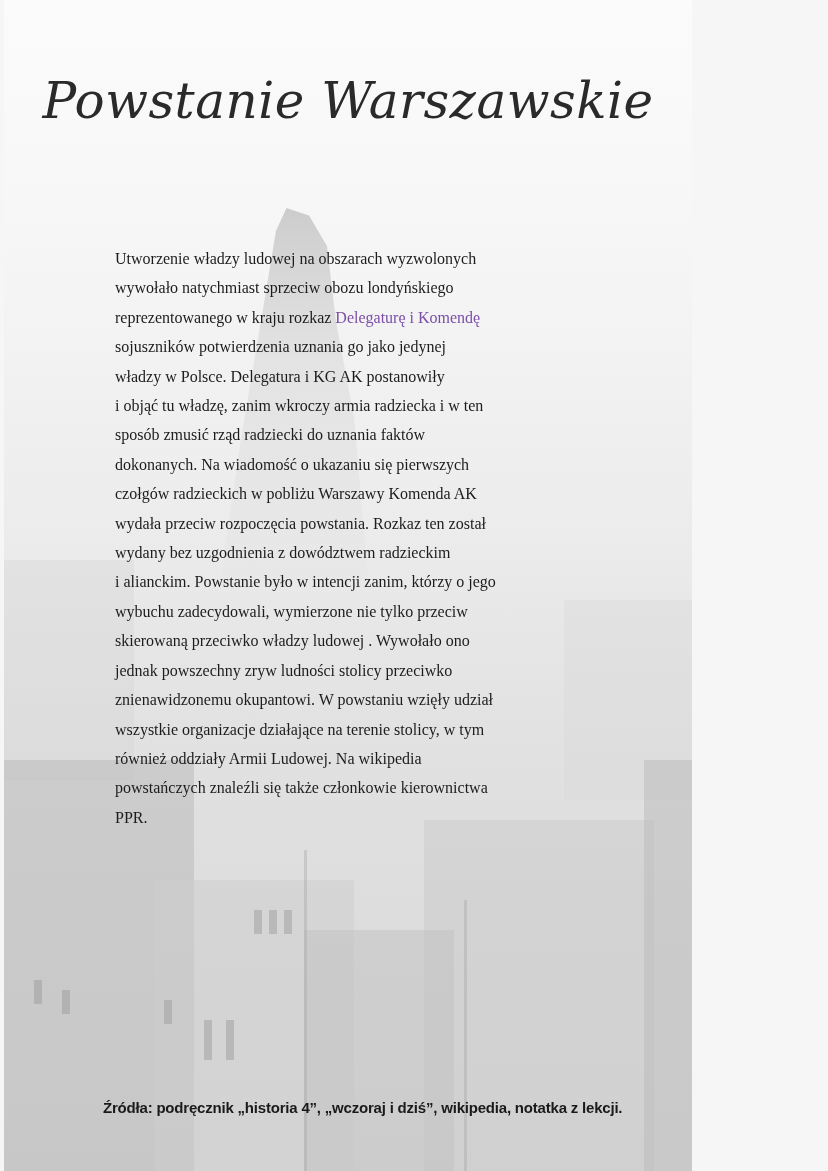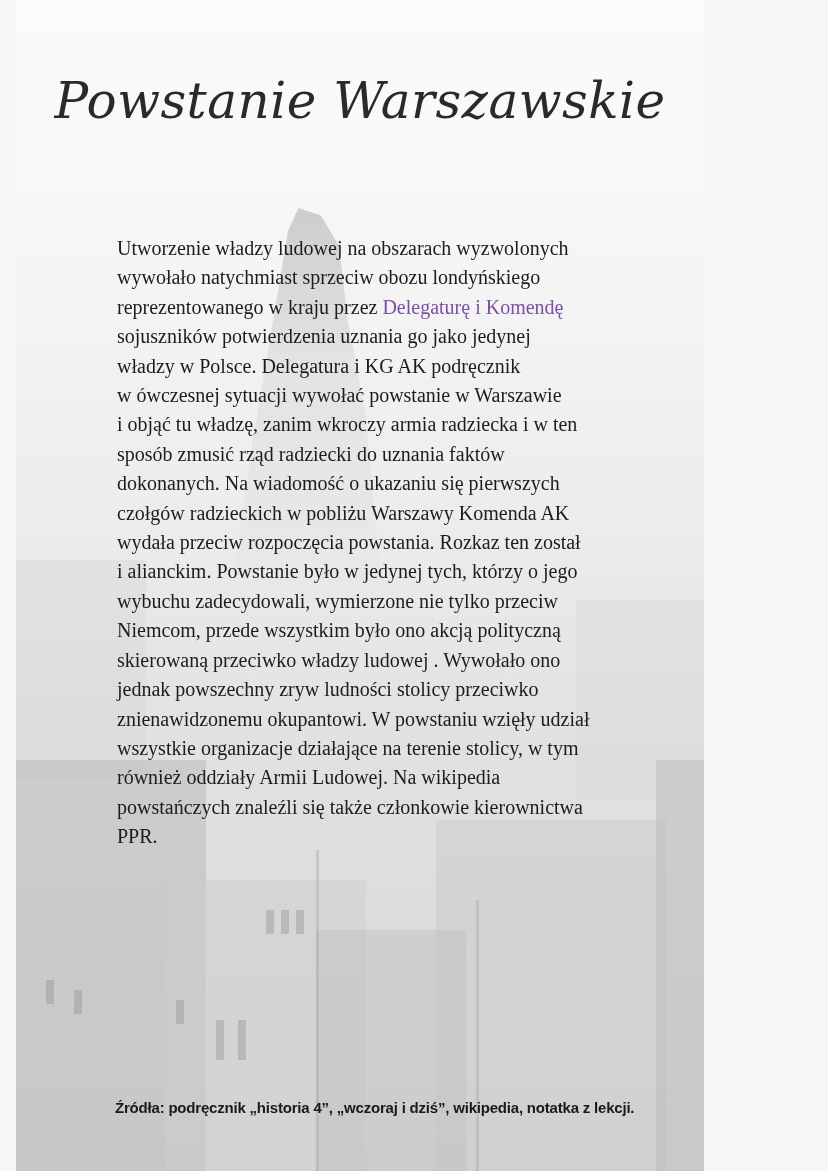--- a/index.html
+++ b/index.html
@@ -8,21 +8,21 @@
     }
     body {
       width: 828px;
       height: 1171px;
       overflow: hidden;
       position: relative;
       background: #f6f6f6;
     }
     .page {
       position: absolute;
-      left: 16px; top: 0;
+      left: 4px; top: 0;
       width: 688px;
       height: 1171px;
       overflow: hidden;
       background:
         linear-gradient(180deg, #fbfbfb 0%, #f7f7f7 18%, #ececec 45%, #e2e2e2 62%, #dcdcdc 80%, #d8d8d8 100%);
     }
     
     .bg-layer {
       position: absolute;
       inset: 0;
@@ -70,23 +70,23 @@
       letter-spacing: 0.5px;
       color: #2a2a2a;
       margin: 0;
       font-weight: normal;
     }
     .body-text {
       position: absolute;
       left: 99px;
       top: 232px;
       width: 650px;
-      margin: 2px;
+      margin: 12px;
       font-family: "Liberation Serif", serif;
-      font-size: 20px;
+      font-size: 16px;
       line-height: 29.4px;
       color: #1c1c1c;
     }
     .body-text .line {
       display: block;
       white-space: nowrap;
     }
     .highlight {
       color: #7b4fa8;
     }
@@ -131,32 +131,31 @@
     <div class="stripe" style="left:460px; top:900px; height:271px;"></div>
     <div class="stripe" style="left:790px; top:760px; height:411px;"></div>
     <div class="stripe" style="left:300px; top:850px; height:321px;"></div>
   </div>
 
   <h1 class="title">Powstanie Warszawskie</h1>
 
   <p class="body-text">
     <span class="line"><span>Utworzenie władzy ludowej na obszarach wyzwolonych</span></span>
     <span class="line"><span>wywołało natychmiast sprzeciw obozu londyńskiego</span></span>
-    <span class="line"><span>reprezentowanego w kraju przez </span><span class="highlight">Delegaturę i Komendę</span></span>
+    <span class="line"><span>reprezentowanego w kraju rozkaz </span><span class="highlight">Delegaturę i Komendę</span></span>
     <span class="line"><span>sojuszników potwierdzenia uznania go jako jedynej</span></span>
-    <span class="line"><span>władzy w Polsce. Delegatura i KG AK podręcznik</span></span>
-    <span class="line"><span>w ówczesnej sytuacji wywołać powstanie w Warszawie</span></span>
+    <span class="line"><span>władzy w Polsce. Delegatura i KG AK postanowiły</span></span>
     <span class="line"><span>i objąć tu władzę, zanim wkroczy armia radziecka i w ten</span></span>
     <span class="line"><span>sposób zmusić rząd radziecki do uznania faktów</span></span>
     <span class="line"><span>dokonanych. Na wiadomość o ukazaniu się pierwszych</span></span>
     <span class="line"><span>czołgów radzieckich w pobliżu Warszawy Komenda AK</span></span>
     <span class="line"><span>wydała przeciw rozpoczęcia powstania.  Rozkaz ten został</span></span>
-    <span class="line"><span>i alianckim. Powstanie było w jedynej tych, którzy o jego</span></span>
+    <span class="line"><span>wydany bez uzgodnienia z dowództwem radzieckim</span></span>
+    <span class="line"><span>i alianckim. Powstanie było w intencji zanim, którzy o jego</span></span>
     <span class="line"><span>wybuchu zadecydowali, wymierzone nie tylko przeciw</span></span>
-    <span class="line"><span>Niemcom, przede wszystkim było ono akcją polityczną</span></span>
     <span class="line"><span>skierowaną przeciwko władzy ludowej . Wywołało ono</span></span>
     <span class="line"><span>jednak powszechny zryw ludności stolicy przeciwko</span></span>
     <span class="line"><span>znienawidzonemu okupantowi. W powstaniu wzięły udział</span></span>
     <span class="line"><span>wszystkie organizacje działające na terenie stolicy, w tym</span></span>
     <span class="line"><span>również oddziały Armii Ludowej. Na wikipedia</span></span>
     <span class="line"><span>powstańczych znaleźli się także członkowie kierownictwa</span></span>
     <span class="line"><span>PPR.</span></span>
   </p>
 
   <p class="sources">Źródła: podręcznik „historia 4”, „wczoraj i dziś”, wikipedia, notatka z lekcji.</p>

